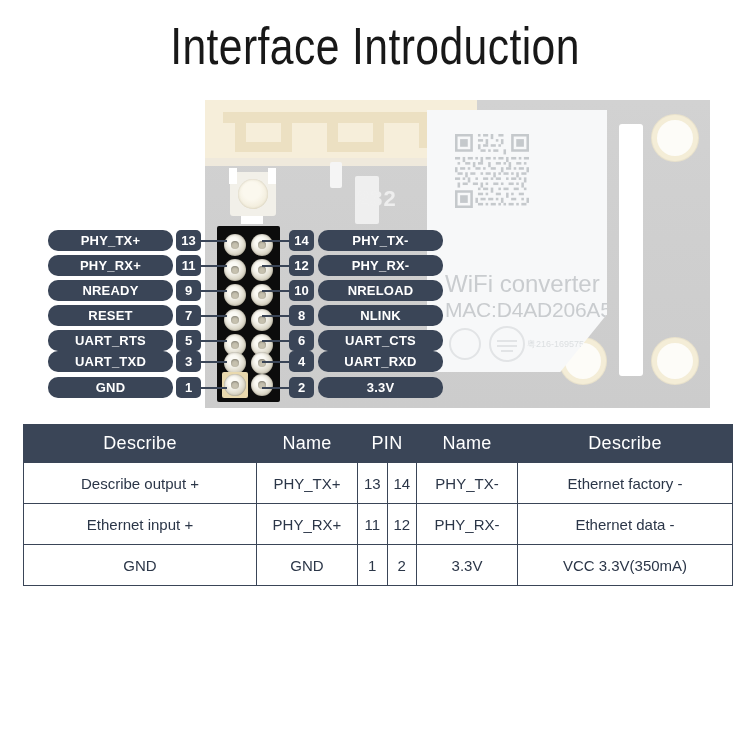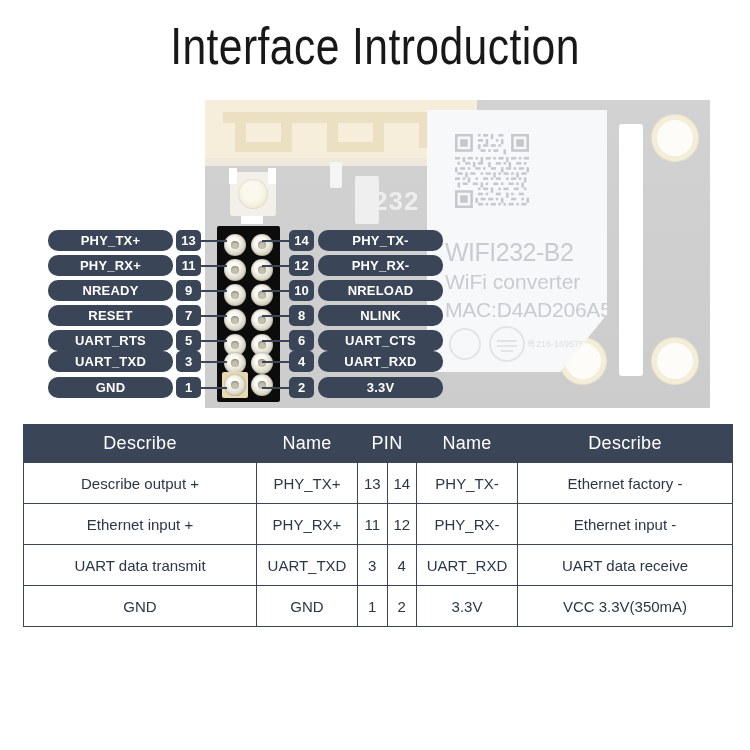--- a/index.html
+++ b/index.html
@@ -113,23 +113,23 @@
 
   
   .silk {
     position: absolute;
     background: #f3f3f3;
   }
   .silk-chip { left: 150px; top: 76px; width: 24px; height: 48px; border-radius: 2px; background: #efefef; }
   .silk-chip2 { left: 125px; top: 62px; width: 12px; height: 26px; border-radius: 2px; background: #f5f5f5; }
   .silk-232 {
     position: absolute;
-    left: 168px; top: 86px;
-    font-family: "Liberation Sans", sans-serif;
-    font-size: 26px;
+    left: 152px; top: 86px;
+    font-family: "Liberation Sans", sans-serif;
+    font-size: 22px;
     font-weight: 700;
     color: #f0f0f0;
     letter-spacing: 1px;
     opacity: .95;
   }
 
   
   .sticker {
     position: absolute;
     left: 222px;
@@ -147,21 +147,21 @@
     opacity: .30;
   }
   .sticker-line {
     position: absolute;
     left: 18px;
     font-family: "Liberation Sans", sans-serif;
     color: #c9cccf;
     white-space: nowrap;
   }
   .sl-model { top: 128px; font-size: 25px; letter-spacing: -0.5px; }
-  .sl-desc  { top: 160px; font-size: 21px; text-align: right; }
+  .sl-desc  { top: 160px; font-size: 24px; text-align: right; }
   .sl-mac   { top: 188px; font-size: 21px; letter-spacing: -0.2px; }
   .cert {
     position: absolute;
     left: 22px; top: 218px;
     width: 28px; height: 28px;
     border-radius: 50%;
     border: 2px solid #e2e4e6;
   }
   .cert2 {
     position: absolute;
@@ -470,21 +470,20 @@
           <rect x="9" y="27" width="2" height="1"></rect>
             <rect x="12" y="27" width="1" height="1"></rect>
           <rect x="14" y="27" width="2" height="1"></rect>
             <rect x="17" y="27" width="1" height="1"></rect>
           <rect x="19" y="27" width="1" height="1"></rect>
             <rect x="21" y="27" width="2" height="1"></rect>
           <rect x="24" y="27" width="1" height="1"></rect>
             <rect x="26" y="27" width="2" height="1"></rect>
         </g>
       </svg>
-      <div class="sticker-line sl-model">WIFI232-B2</div>
       <div class="sticker-line sl-desc">WiFi converter</div>
       <div class="sticker-line sl-mac">MAC:D4AD206A58C0</div>
       <div class="cert"></div>
       <div class="cert2">
         <div class="bar b1"></div>
           <div class="bar b2"></div>
           <div class="bar b3"></div>
       </div>
       <div class="cert-code">粤216-169575</div>
     </div>
@@ -573,29 +572,21 @@
         <td class="c-pin" style="width: 29px;">14</td>
         <td class="c-name">PHY_TX-</td>
         <td class="c-desc">Ethernet factory -</td>
       </tr>
       <tr>
         <td class="c-desc">Ethernet input +</td>
         <td class="c-name">PHY_RX+</td>
         <td class="c-pin" style="width: 29px;">11</td>
         <td class="c-pin" style="width: 29px;">12</td>
         <td class="c-name">PHY_RX-</td>
-        <td class="c-desc">Ethernet input -</td>
-      </tr>
-      <tr>
-        <td class="c-desc">UART data transmit</td>
-        <td class="c-name">UART_TXD</td>
-        <td class="c-pin" style="width: 29px;">3</td>
-        <td class="c-pin" style="width: 29px;">4</td>
-        <td class="c-name">UART_RXD</td>
-        <td class="c-desc">UART data receive</td>
+        <td class="c-desc">Ethernet data -</td>
       </tr>
       <tr>
         <td class="c-desc">GND</td>
         <td class="c-name">GND</td>
         <td class="c-pin" style="width: 29px;">1</td>
         <td class="c-pin" style="width: 29px;">2</td>
         <td class="c-name">3.3V</td>
         <td class="c-desc">VCC 3.3V(350mA)</td>
       </tr>
     </tbody>

